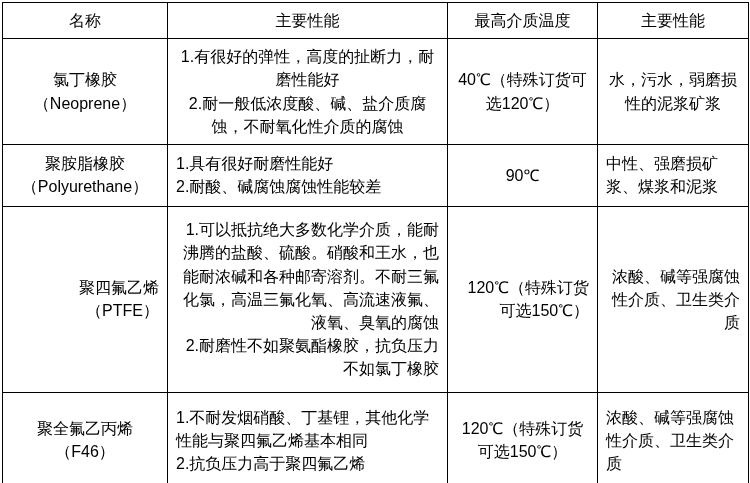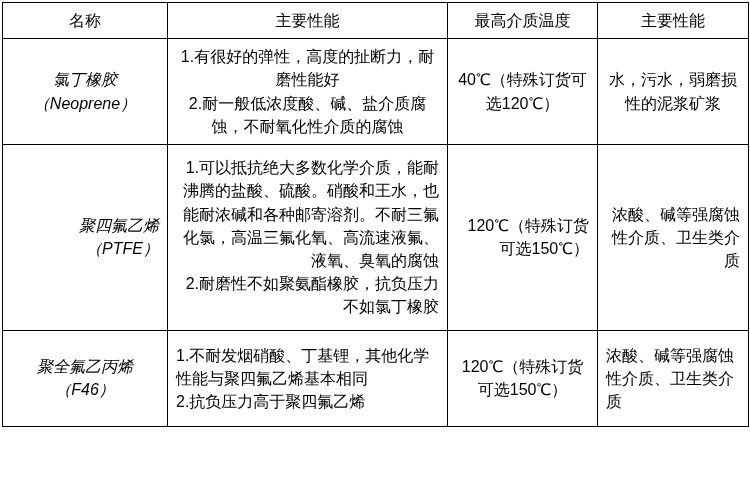--- a/index.html
+++ b/index.html
@@ -46,21 +46,20 @@
   .col-name   { width: 165px; }
   .col-perf   { width: 280px; }
   .col-temp   { width: 150px; }
   .col-scope  { width: 151px; }
 
   td.cell-name {
     text-align: center;
     font-size: 17px;
     line-height: 1.5;
     white-space: pre-line;
-    font-style: italic;
   }
   td.cell-perf {
     text-align: left;
     font-size: 15.5px;
     line-height: 1.5;
     white-space: pre-line;
     padding: 7px 9px;
   }
   td.cell-temp {
     text-align: center;
@@ -102,20 +101,28 @@
     </thead>
     <tbody>
       <tr class="row-1">
         <td class="cell-name">氯丁橡胶
 （Neoprene）</td>
         <td class="cell-perf">1.有很好的弹性，高度的扯断力，耐磨性能好
 2.耐一般低浓度酸、碱、盐介质腐蚀，不耐氧化性介质的腐蚀</td>
         <td class="cell-temp">40℃（特殊订货可选120℃）</td>
         <td class="cell-scope">水，污水，弱磨损性的泥浆矿浆</td>
       </tr>
+      <tr class="row-2">
+        <td class="cell-name">聚胺脂橡胶
+（Polyurethane）</td>
+        <td class="cell-perf">1.具有很好耐磨性能好
+2.耐酸、碱腐蚀腐蚀性能较差</td>
+        <td class="cell-temp">90℃</td>
+        <td class="cell-scope">中性、强磨损矿浆、煤浆和泥浆</td>
+      </tr>
       <tr class="row-3">
         <td class="cell-name">聚四氟乙烯
 （PTFE）</td>
         <td class="cell-perf">1.可以抵抗绝大多数化学介质，能耐沸腾的盐酸、硫酸。硝酸和王水，也能耐浓碱和各种邮寄溶剂。不耐三氟化氯，高温三氟化氧、高流速液氟、液氧、臭氧的腐蚀
 2.耐磨性不如聚氨酯橡胶，抗负压力不如氯丁橡胶</td>
         <td class="cell-temp">120℃（特殊订货可选150℃）</td>
         <td class="cell-scope">浓酸、碱等强腐蚀性介质、卫生类介质</td>
       </tr>
       <tr class="row-4">
         <td class="cell-name">聚全氟乙丙烯

